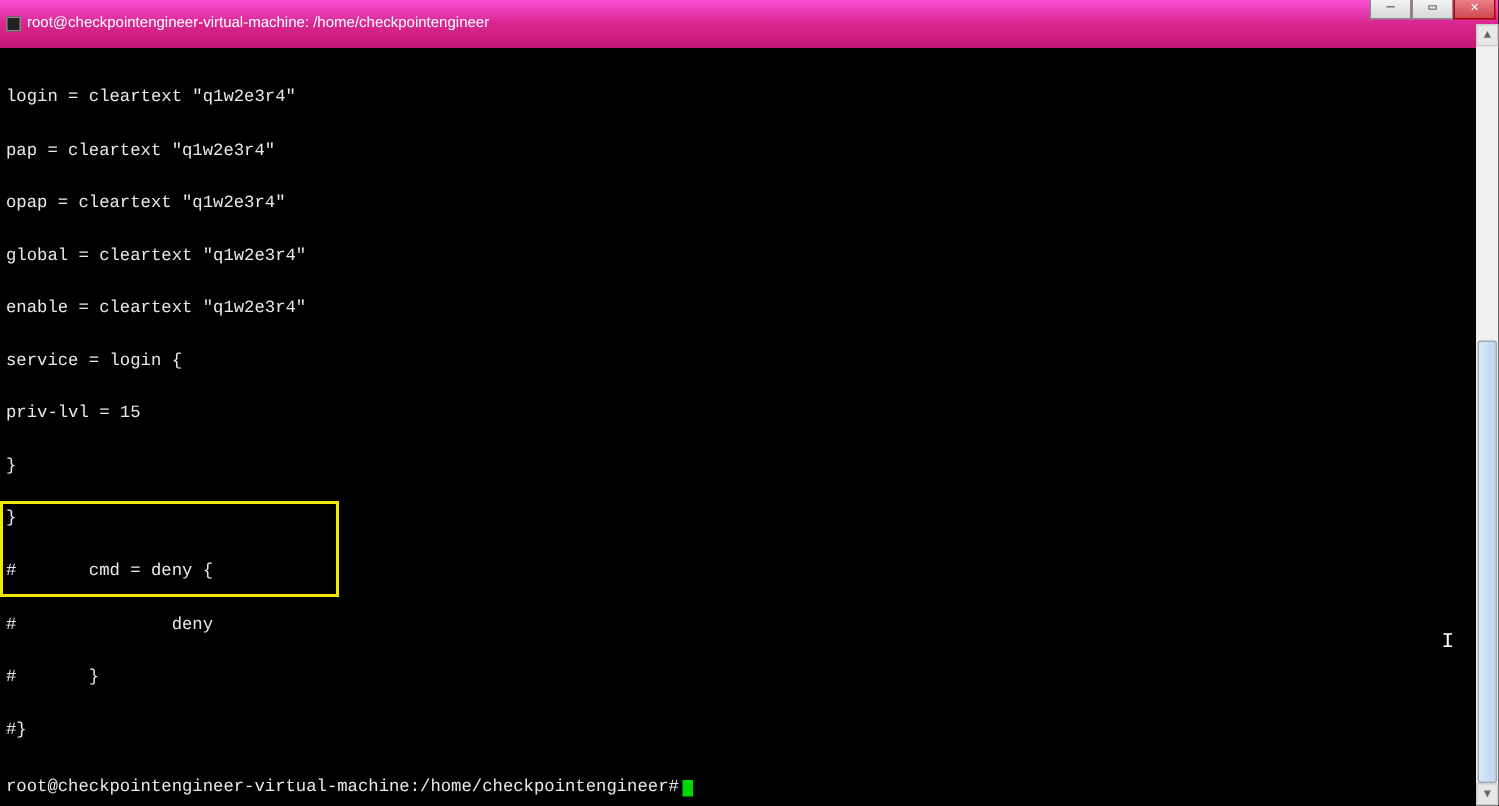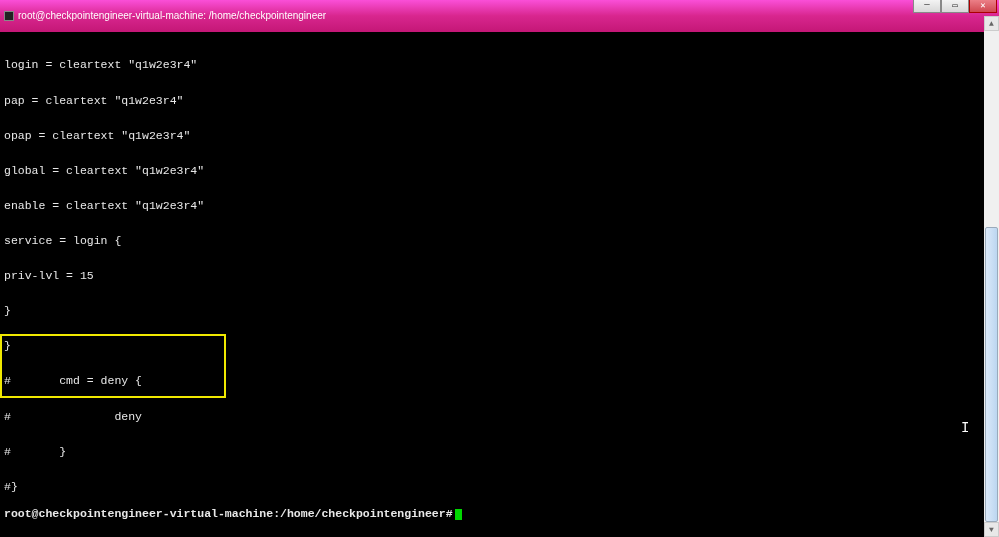--- a/index.html
+++ b/index.html
@@ -106,24 +106,23 @@
       justify-content: center;
       font-size: 8px;
       color: #666;
       cursor: pointer;
       border: 1px solid #ccc;
     }
     .scroll-btn.up { top: 0; }
     .scroll-btn.down { bottom: 0; }
     .prompt-line {
       position: absolute;
-      bottom: 17px;
+      bottom: 6px;
       left: 4px;
       color: #e8e8e8;
-      font-weight: bold;
     }
     .cursor-block {
       display: inline-block;
       width: 7px;
       height: 11px;
       background: #00d800;
       vertical-align: text-bottom;
       margin-left: 2px;
     }
     .ibeam {

